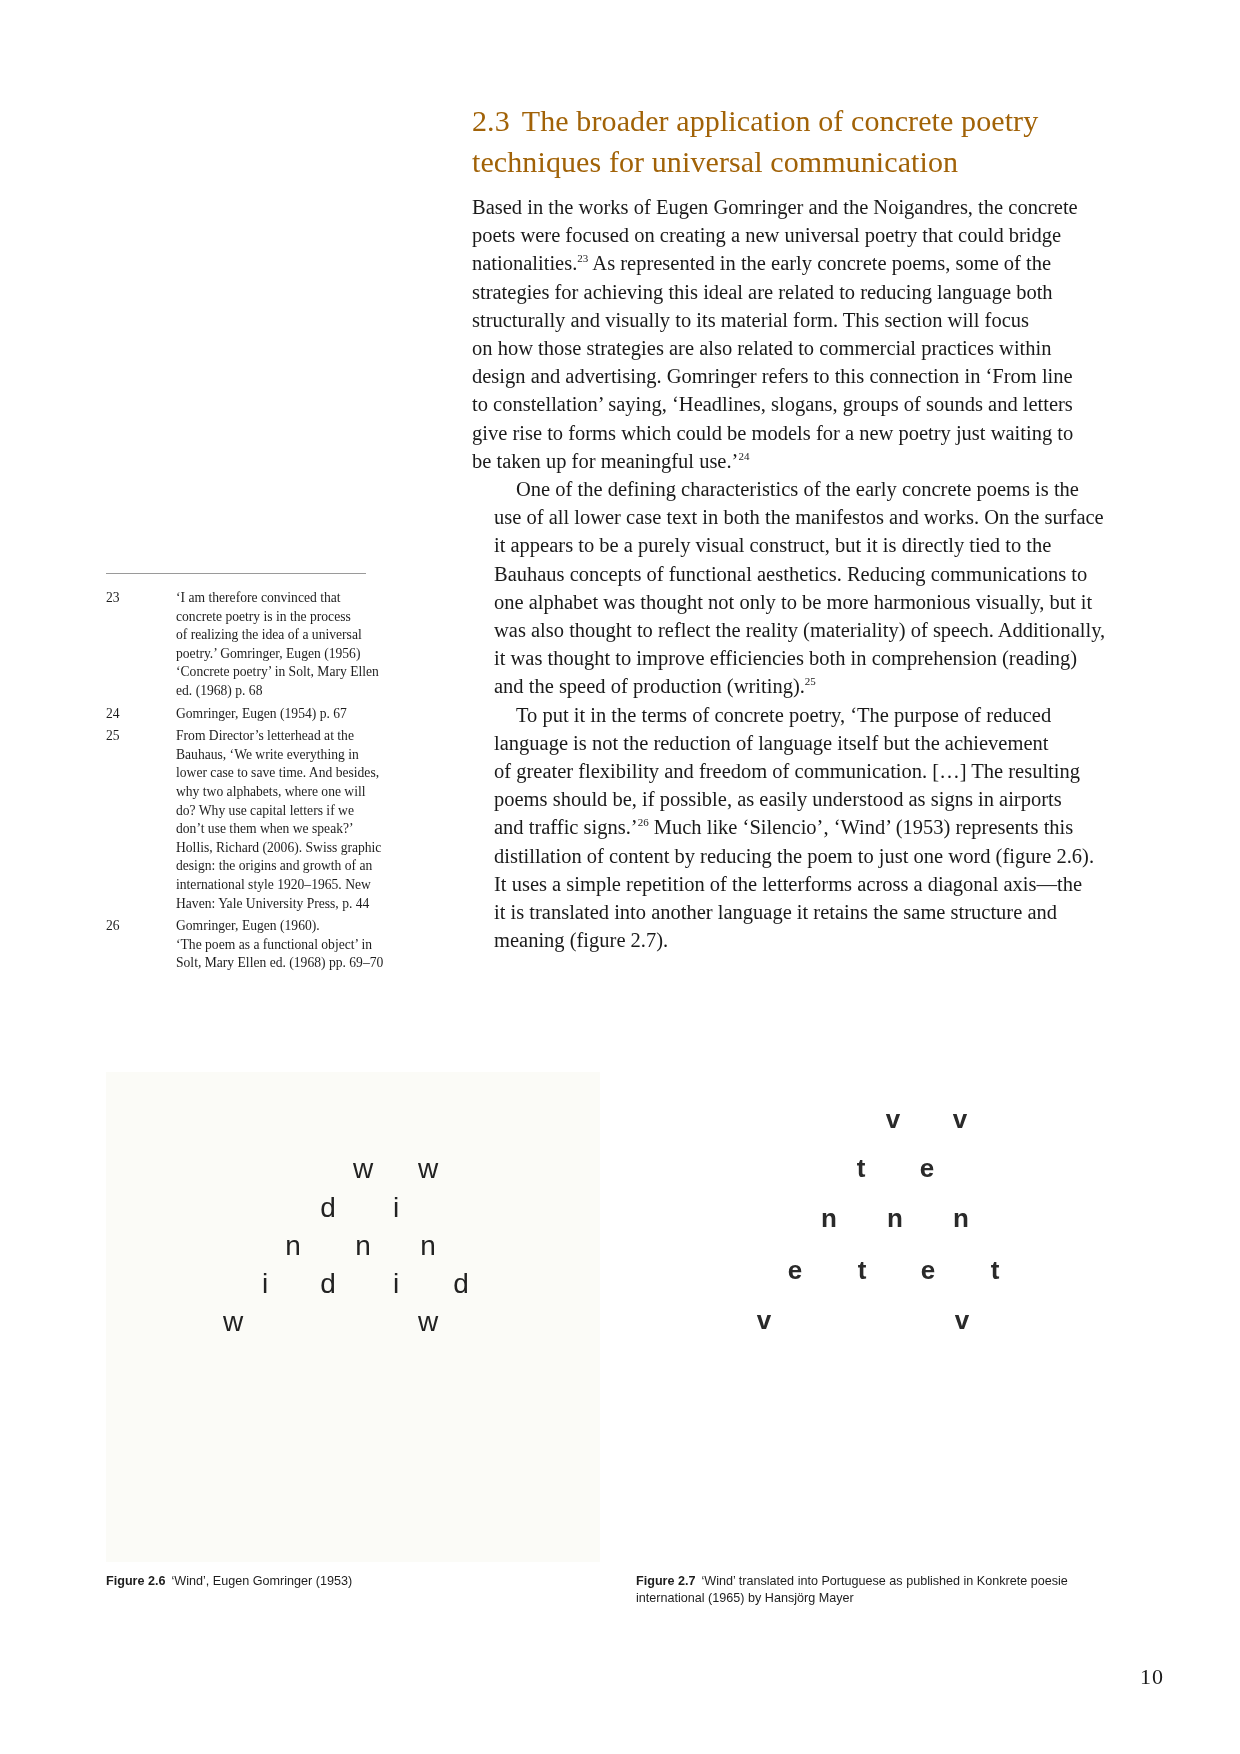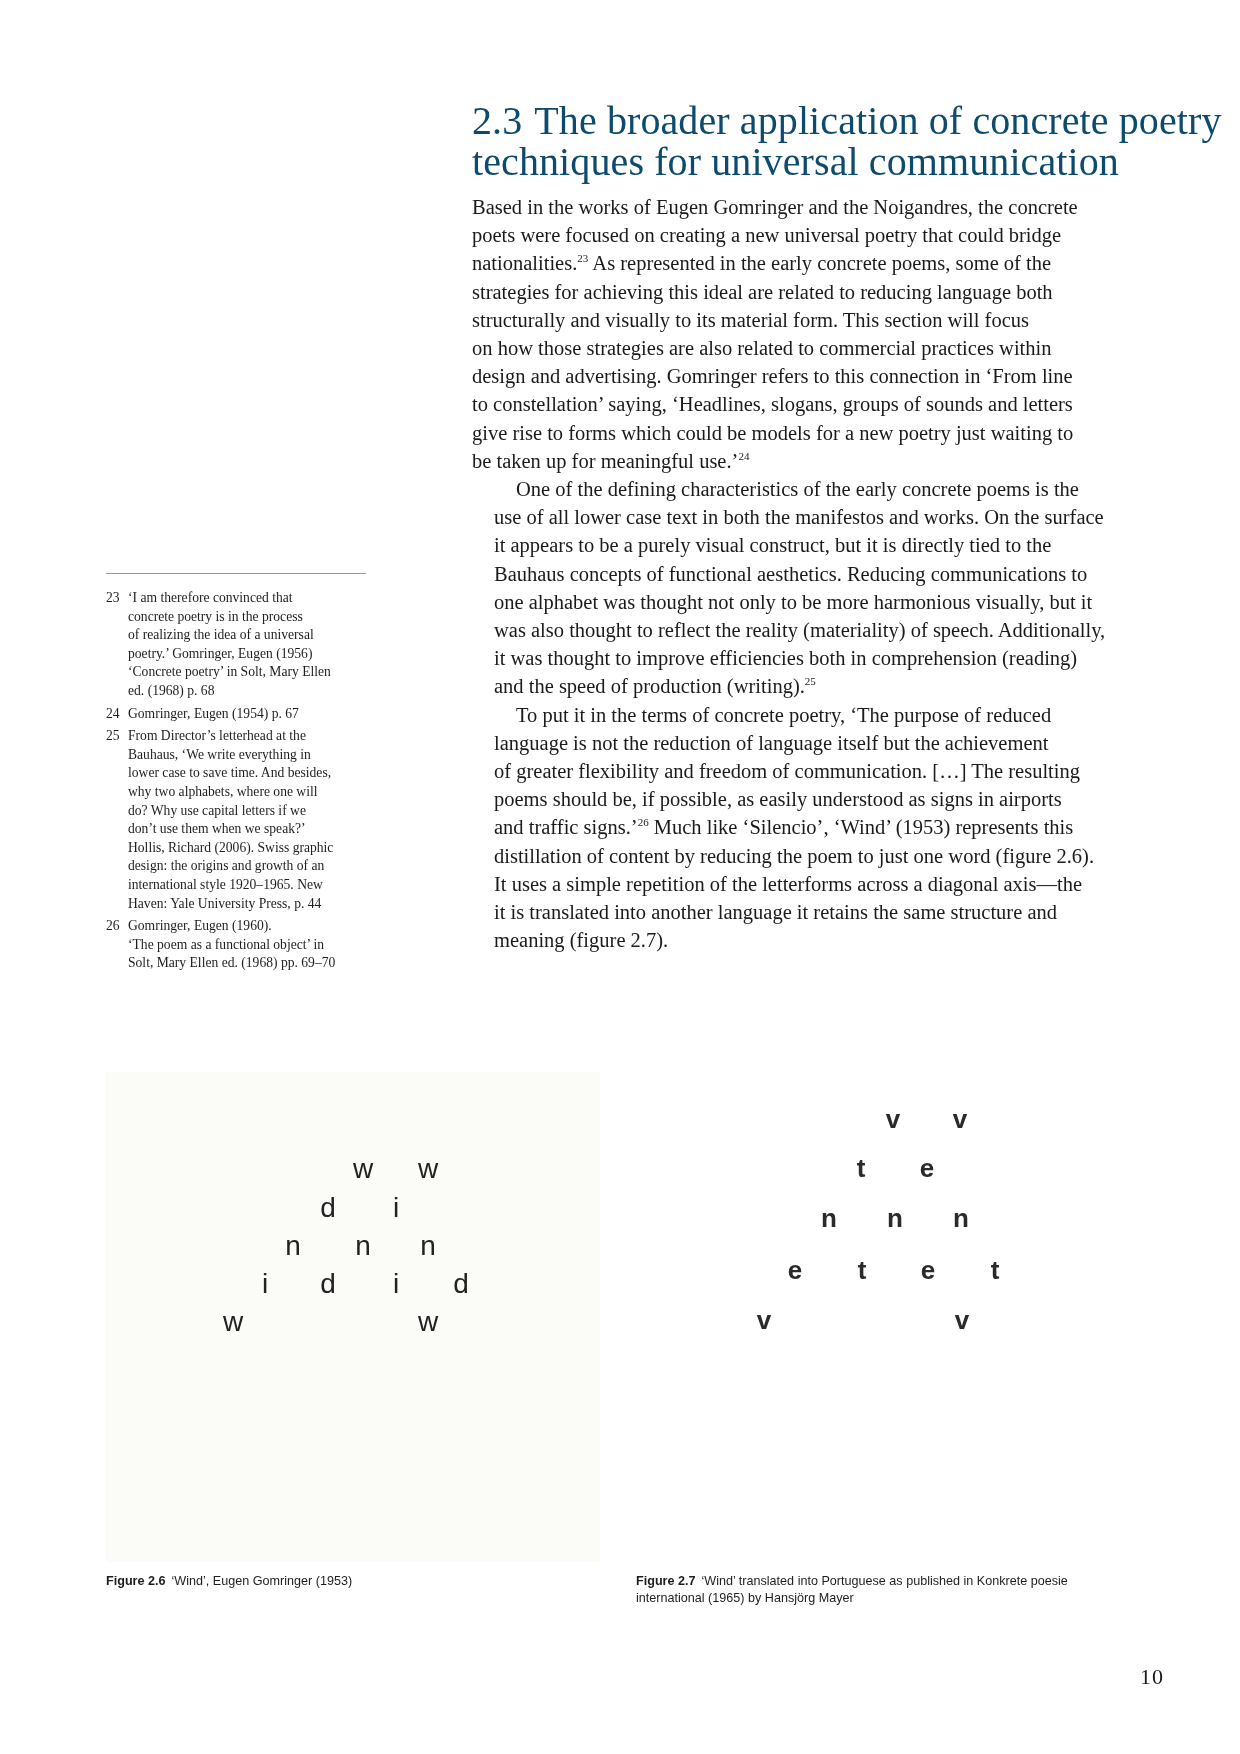--- a/index.html
+++ b/index.html
@@ -1,21 +1,21 @@
 <!DOCTYPE html>
 <html><head>
 <meta charset="utf-8">
 <style>
   html, body { margin: 0; padding: 0; background: #ffffff; }
   body { width: 1240px; height: 1754px; position: relative; overflow: hidden; color: #1a1a1a; }
 
   .heading {
     position: absolute; left: 472px; top: 100px; width: 700px;
-    font-family: "Liberation Serif", serif; font-size: 40px; line-height: 41px;
-    font-weight: normal; margin: 0; color: #0c4a6e; letter-spacing: 0.1px;
+    font-family: "Liberation Serif", serif; font-size: 30px; line-height: 41px;
+    font-weight: normal; margin: 0; color: #a16207; letter-spacing: 0.1px;
   }
   .heading .num { margin-right: 12px; }
 
   .body {
     position: absolute; left: 472px; top: 193px; width: 680px;
     font-family: "Liberation Serif", serif; font-size: 20.5px; line-height: 28.2px;
     color: #1a1a1a;
   }
   .body p { margin: 0; }
   .body p + p { text-indent: 22px; }
@@ -26,21 +26,21 @@
     position: absolute; left: 106px; top: 573px; width: 260px; height: 0;
     border-top: 1.4px solid #9a9a9a;
   }
   .footnotes {
     position: absolute; left: 106px; top: 589px; width: 280px;
     font-family: "Liberation Serif", serif; font-size: 13.6px; line-height: 18.6px; color: #1d1d1d;
   }
   .fn { display: flex; margin-bottom: 4px; }
   .fn-num { width: 22px; flex: 0 0 22px; }
   .fn-text { flex: 1; }
-  .fn-text .line { white-space: nowrap; }
+  .fn-text .line { white-space: nowrap; margin-left: 48px; }
   .ital { }
 
   .fig6 {
     position: absolute; left: 106px; top: 1072px; width: 494px; height: 490px;
     background: #fbfbf7;
   }
   .fig7 {
     position: absolute; left: 640px; top: 1072px; width: 500px; height: 490px;
     background: #ffffff;
   }

